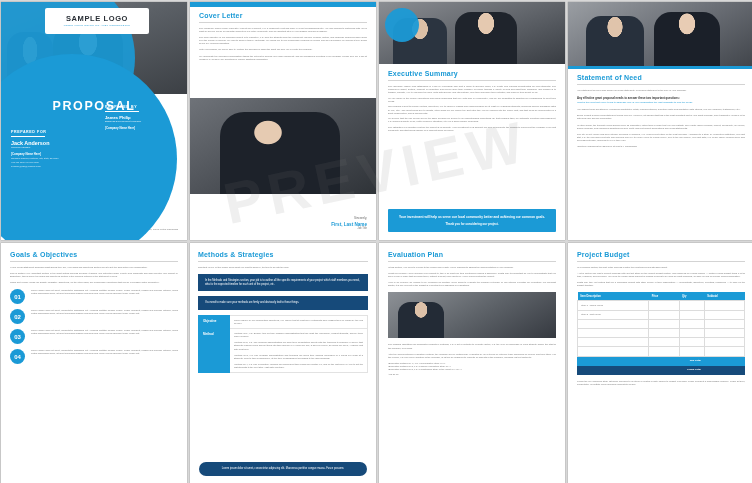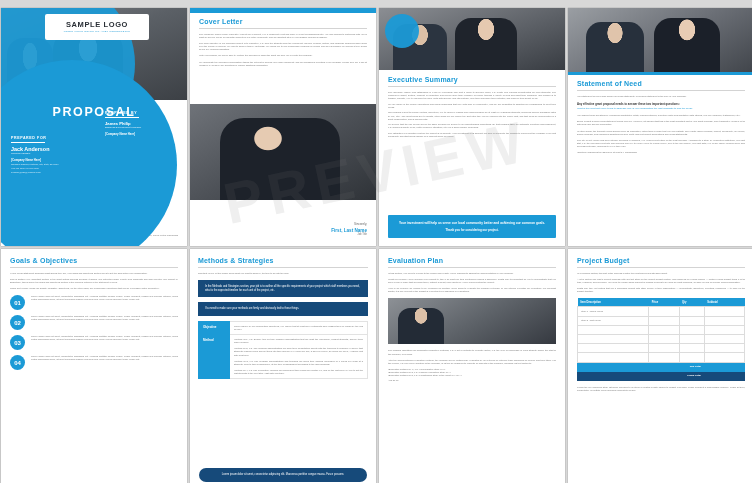--- a/index.html
+++ b/index.html
@@ -7,21 +7,21 @@
     width:752px;height:483px;background:#d8d8d8;
     font-family:"Liberation Sans", sans-serif;
     overflow:hidden;
   }
   .sheet-grid{
     position:relative;width:752px;height:344px;
     display:grid;
     grid-template-columns:186px 186px 186px 186px;
     grid-template-rows:238px 240px;
     gap:3px;
-    padding:8px 1px;
+    padding:2px 1px;
     box-sizing:border-box;
   }
   .page{
     background:#ffffff;position:relative;overflow:hidden;
     box-shadow:0 0 1px rgba(0,0,0,.45);
   }
   
   .tiny{font-size:2.3px;line-height:3.1px;color:#777;text-align:justify;}
   .h-blue{color:#1b9ad6;font-size:7px;font-weight:bold;letter-spacing:.2px;}
   .rule{height:1px;background:#d3d3d3;margin:3px 0 4px;}

